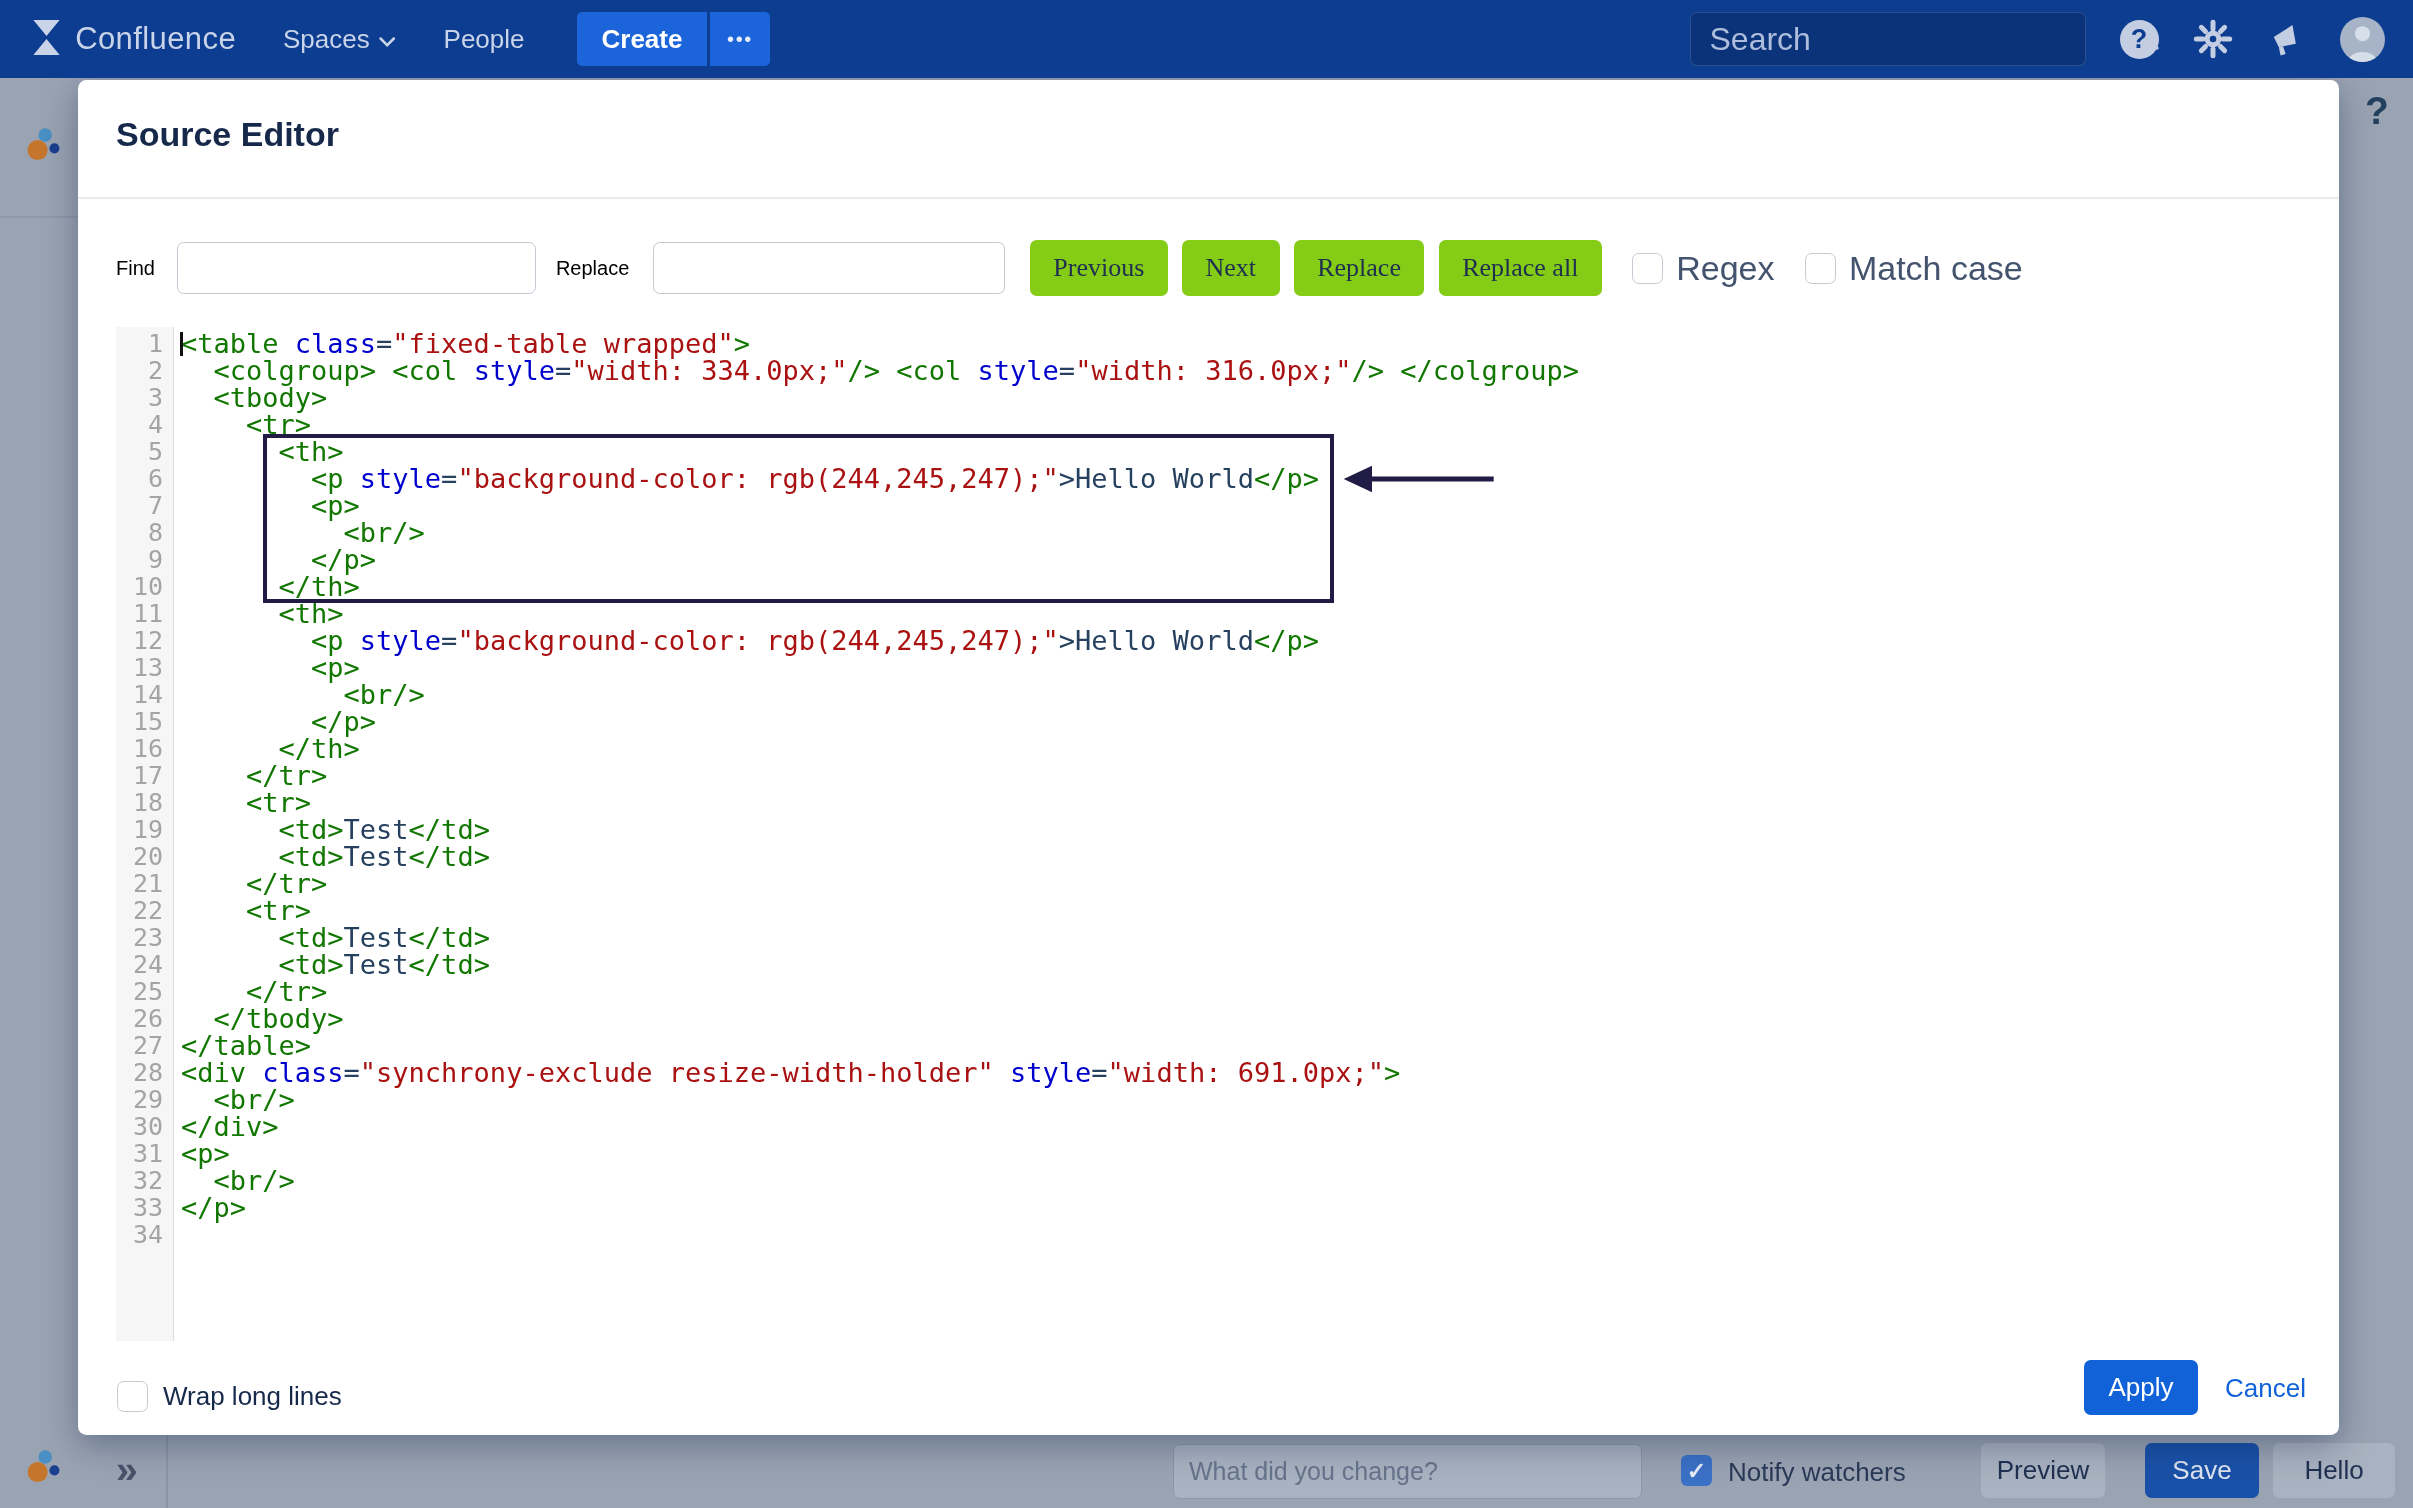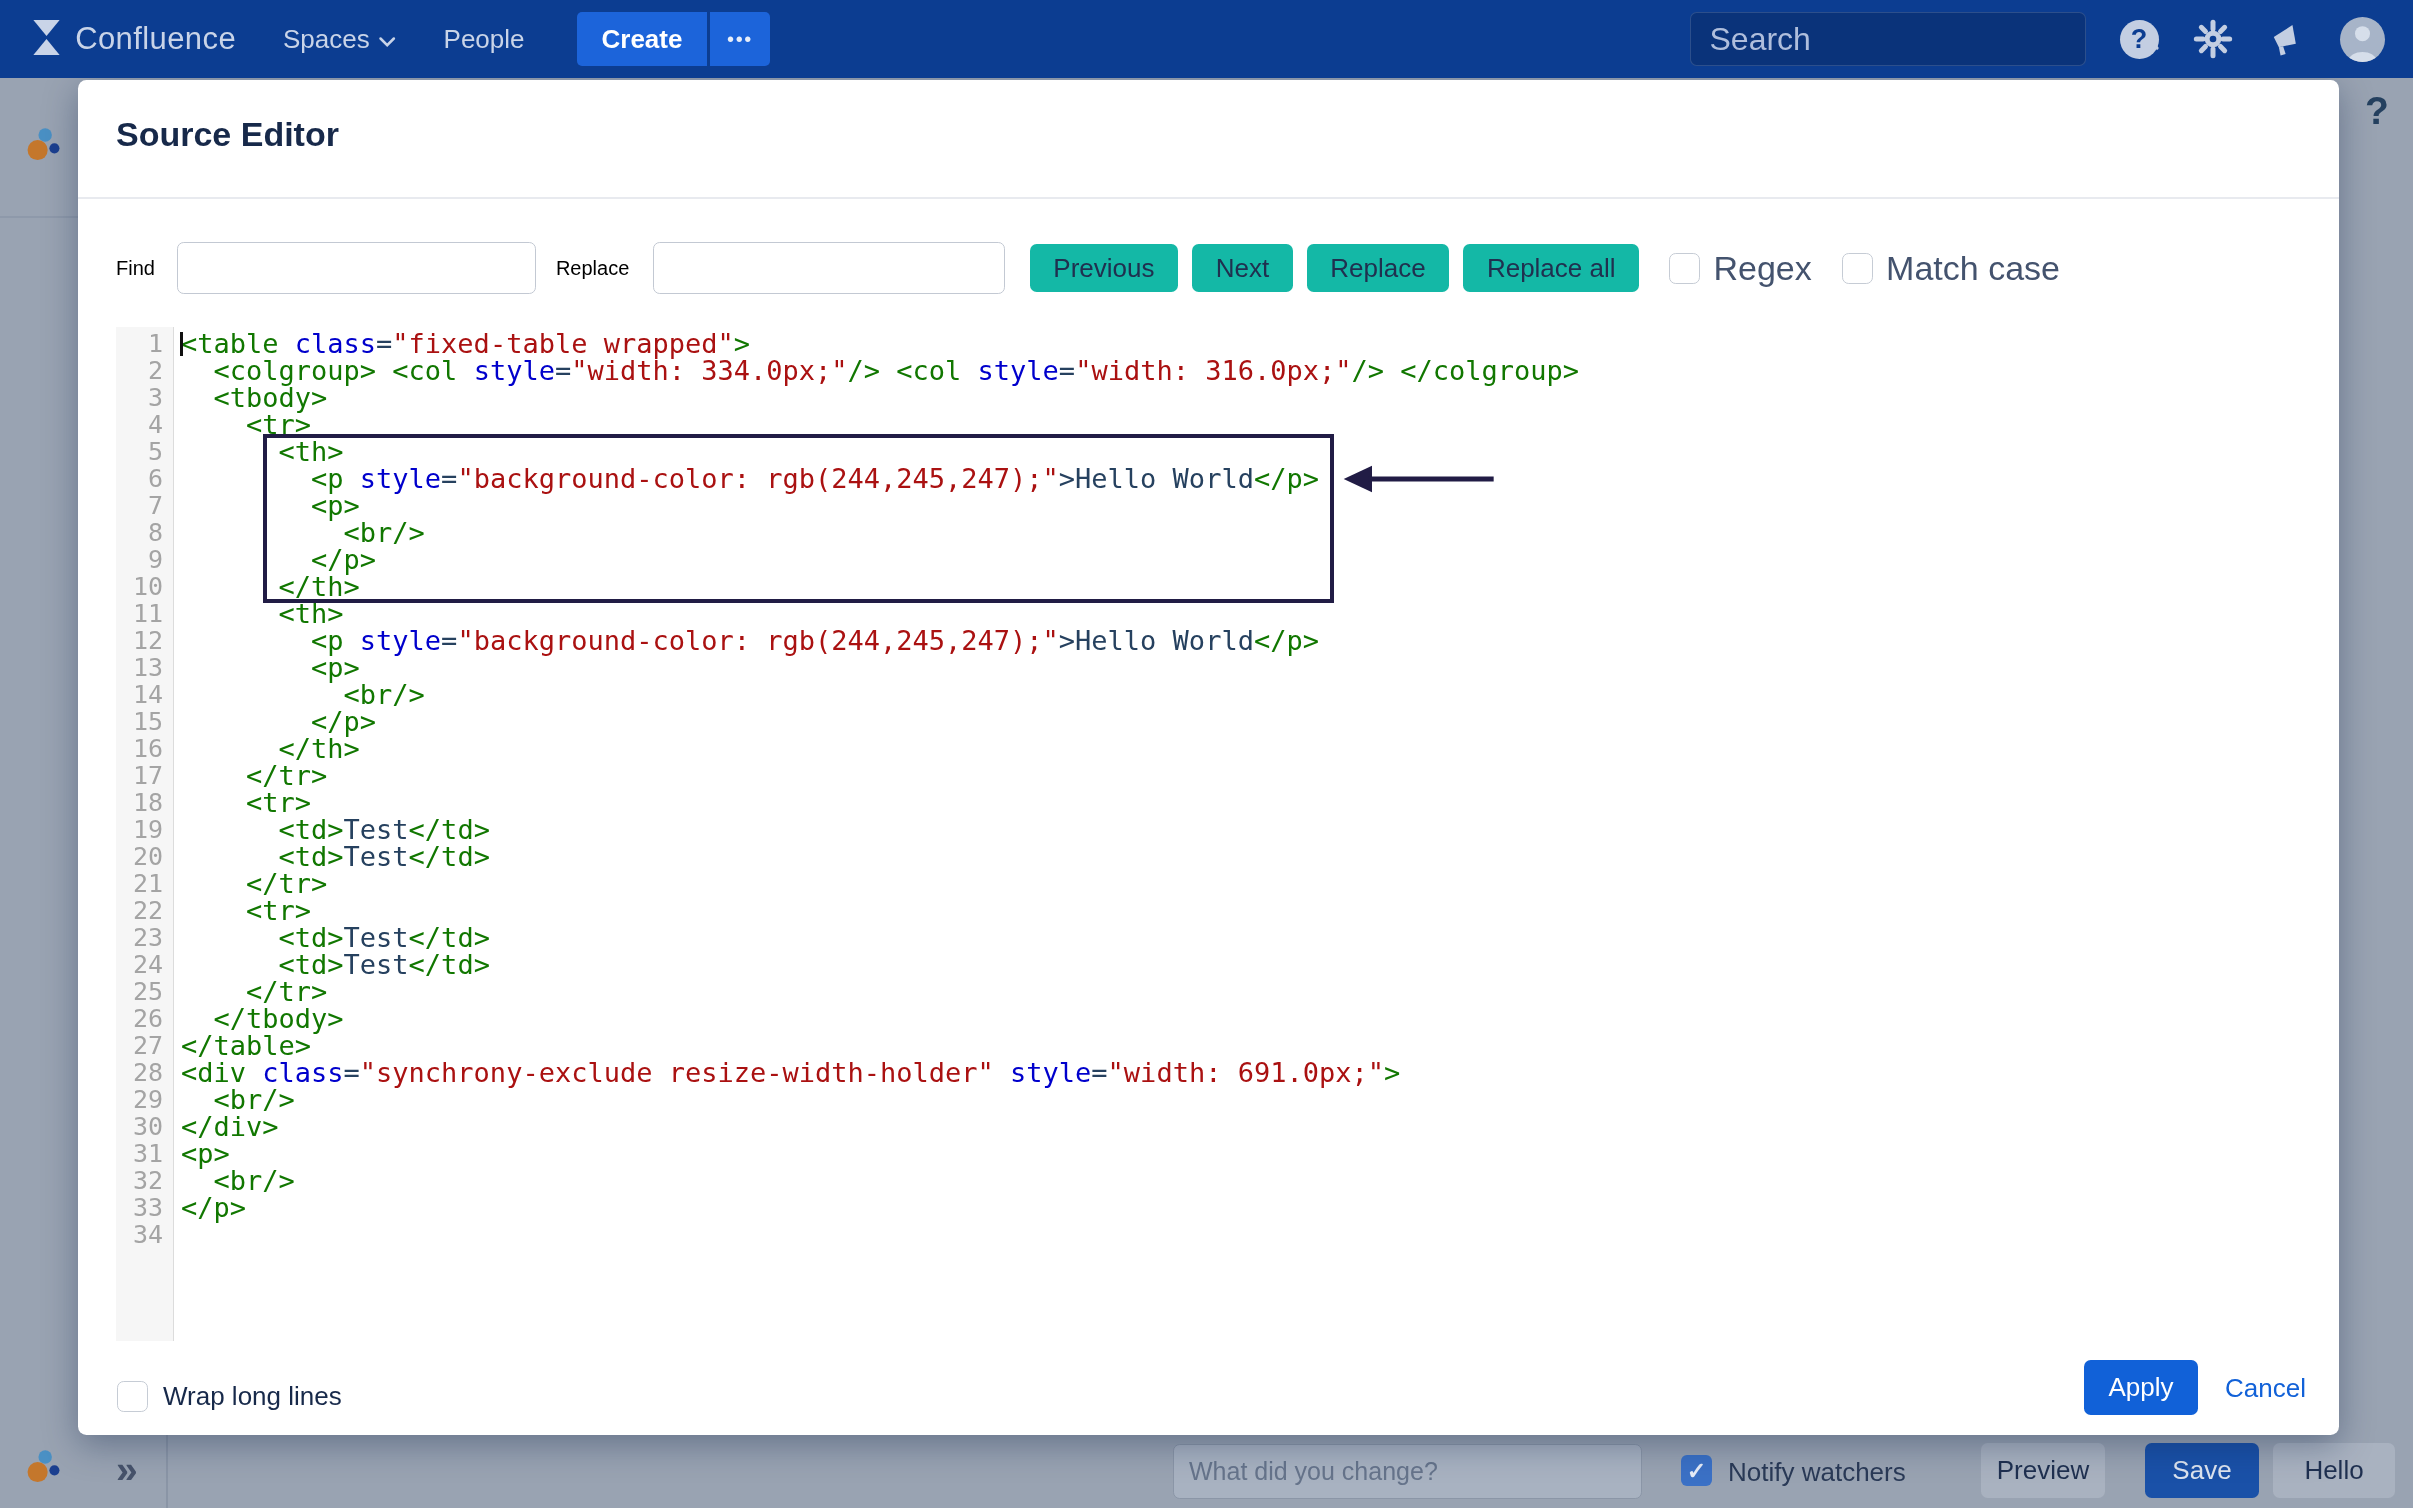--- a/index.html
+++ b/index.html
@@ -54,22 +54,22 @@
     box-shadow:0 10px 34px rgba(9,30,66,.35);z-index:20;}
   .modal-title{position:absolute;left:38px;top:35px;font-size:34px;font-weight:700;color:#17294A;}
   .modal-divider{position:absolute;left:0;top:117px;width:100%;height:1.7px;background:#E8EAEF;}
 
   .find-row{position:absolute;left:38px;top:162px;right:34px;height:52px;display:flex;align-items:center;}
   .fr-label{font-size:20px;color:#000000;}
   .fr-input{width:359px;height:52px;box-sizing:border-box;border:1.7px solid #C3C9D3;border-radius:6.7px;
     margin-left:22px;font-size:25px;color:#17294A;padding:0 13.4px;font-family:inherit;outline:none;background:#fff;}
   .fr-input.replace{width:352px;margin-left:23.5px;}
   .lbl-replace{margin-left:20px;}
-  .btn-subtle{height:48px;padding:0 23.5px;border:none;border-radius:6.7px;background:#14b8a6;
-    color:#20304F;font-size:26px;font-family:Liberation Sans, sans-serif;margin-left:14.2px;cursor:pointer;}
+  .btn-subtle{height:56px;padding:0 23.5px;border:none;border-radius:6.7px;background:#84cc16;
+    color:#20304F;font-size:26px;font-family:Liberation Serif, serif;margin-left:14.2px;cursor:pointer;}
   .btn-subtle.first{margin-left:25px;}
   .cb{width:31px;height:31px;box-sizing:border-box;border:1.7px solid #C6CCD5;border-radius:6.7px;background:#fff;cursor:pointer;
     display:flex;align-items:center;justify-content:center;font-size:22px;color:#fff;}
   .cb.ml{margin-left:30px;}
   .cb-label{font-size:34px;color:#44536E;margin-left:13.4px;}
 
   
   .editor{position:absolute;left:38px;top:247px;width:2187px;height:1014px;background:#fff;}
   .gutter{position:absolute;left:0;top:0;width:57px;height:100%;background:#F6F6F6;border-right:1.7px solid #DCDCDC;box-sizing:content-box;}
   .gutter-nums{padding-top:3.4px;}

